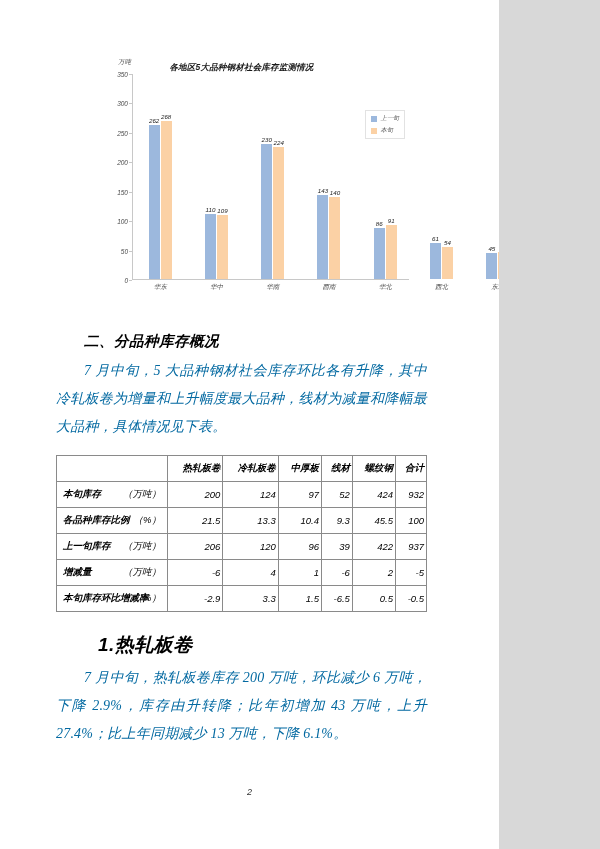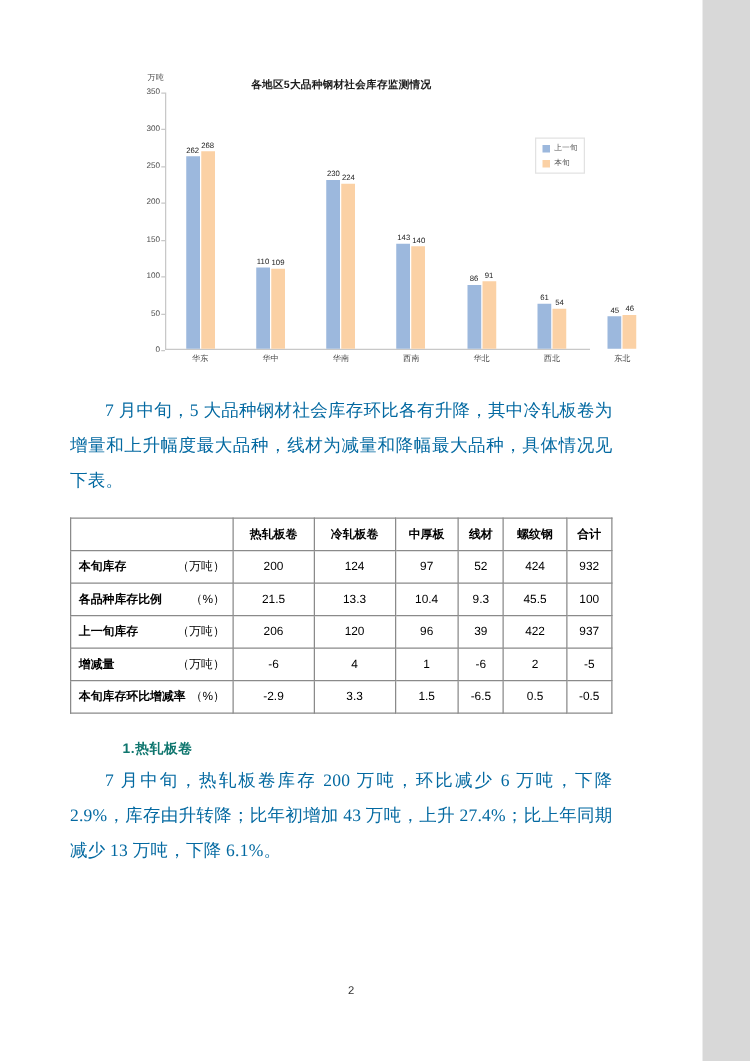--- a/index.html
+++ b/index.html
@@ -7,26 +7,27 @@
     padding: 0;
   }
   body {
     width: 600px;
     height: 849px;
     background: #d8d8d8;
     font-family: "Liberation Serif", serif;
   }
   .page {
     position: relative;
-    width: 562px;
+    width: 499px;
     height: 849px;
     background: #ffffff;
     box-sizing: border-box;
     padding: 30px 72px 20px 56px;
     overflow: hidden;
+    font-style: italic;
   }
 
   
   .chart-block {
     position: relative;
     width: 100%;
     height: 252px;
     margin-top: 28px;
   }
   .chart-title {
@@ -153,23 +154,23 @@
     font-family: "Liberation Sans", sans-serif;
     font-size: 14.5px;
     font-weight: bold;
     color: #000;
     margin: 22px 0 4px 0;
     text-indent: 28px;
     letter-spacing: .5px;
   }
   h3.sub {
     font-family: "Liberation Sans", sans-serif;
-    font-size: 11px;
+    font-size: 19px;
     font-weight: bold;
-    color: #0f766e;
+    color: #000000;
     margin: 20px 0 4px 0;
     text-indent: 42px;
     letter-spacing: .5px;
   }
   p.body {
     font-size: 14px;
     line-height: 28px;
     color: #0369a1;
     margin: 6px 0 0 0;
     text-indent: 28px;
@@ -183,21 +184,21 @@
     border-collapse: collapse;
     margin-top: 14px;
     font-size: 9.5px;
     font-family: "Liberation Sans", sans-serif;
     color: #000;
   }
   table.stock th,
   table.stock td {
     border: 1px solid #8a8a8a;
     height: 25px;
-    text-align: center;
+    text-align: right;
     vertical-align: middle;
     font-weight: normal;
     padding: 0 2px;
   }
   table.stock th { font-weight: bold; }
   table.stock td.rowhead {
     text-align: left;
     padding-left: 6px;
     position: relative;
     white-space: nowrap;
@@ -318,20 +319,21 @@
         <span class="swatch prev"></span>
         <span>上一旬</span>
       </div>
       <div class="legend-row">
         <span class="swatch curr"></span>
         <span>本旬</span>
       </div>
     </div>
   </div>
 
+  <h2 class="section">二、分品种库存概况</h2>
   <p class="body">7 月中旬，5 大品种钢材社会库存环比各有升降，其中冷轧板卷为增量和上升幅度最大品种，线材为减量和降幅最大品种，具体情况见下表。</p>
 
   <table class="stock">
     <colgroup>
         <col class="c0">
         <col>
         <col>
         <col>
         <col>
         <col>

